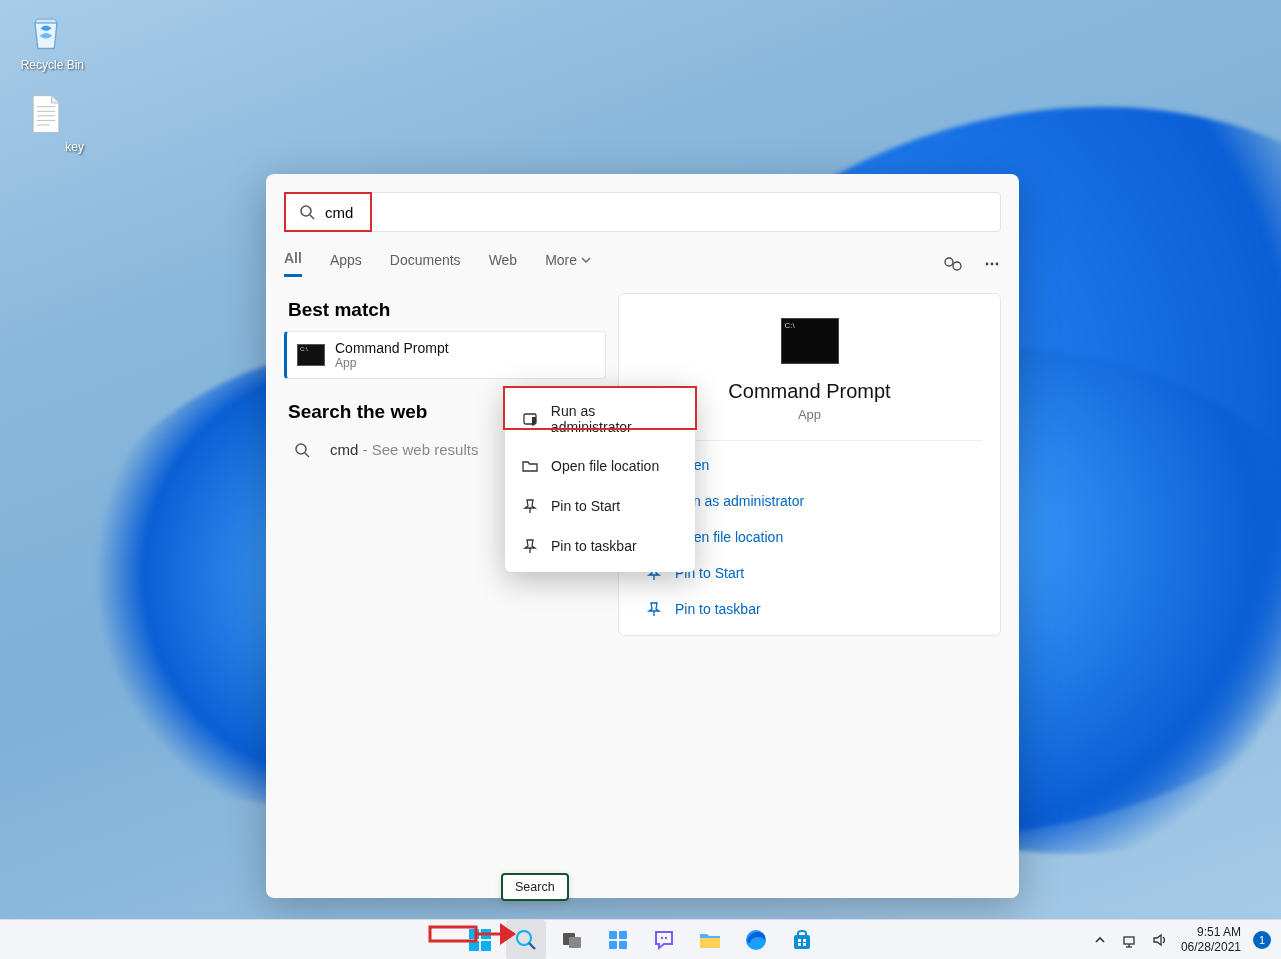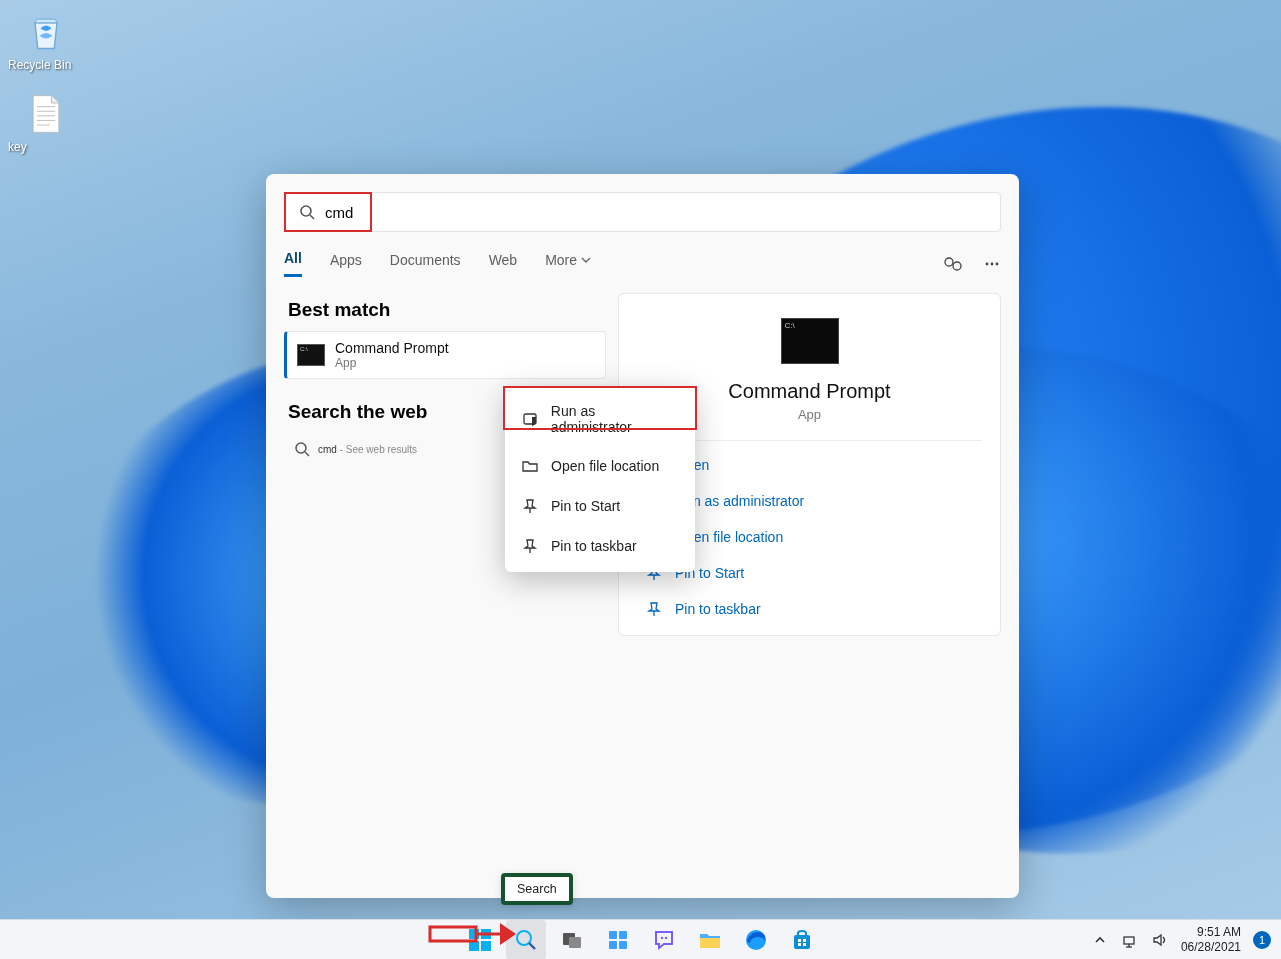--- a/index.html
+++ b/index.html
@@ -7,70 +7,70 @@
 
 
 .wallpaper { position: absolute; inset: 0; overflow: hidden; z-index: 0; }
 .blob { position: absolute; border-radius: 50%; filter: blur(2px); }
 .b1 { width: 900px; height: 700px; background: radial-gradient(circle at 30% 30%, #2f8fff 0%, #0a5fd6 60%, transparent 70%); right: -200px; top: 120px; transform: rotate(-20deg); }
 .b2 { width: 700px; height: 500px; background: radial-gradient(circle at 40% 40%, #3fa0ff 0%, #0a5fd6 55%, transparent 68%); right: -100px; top: 350px; transform: rotate(10deg); }
 .b3 { width: 600px; height: 450px; background: radial-gradient(circle at 50% 50%, #4fb0ff 0%, #0a5fd6 55%, transparent 68%); left: 50px; top: 350px; transform: rotate(-15deg); }
 
 
 .desktop-icons { position: absolute; top: 8px; left: 8px; z-index: 1; }
-.dicon { width: 76px; text-align: left; margin-bottom: 18px; cursor: pointer; }
+.dicon { width: 76px; text-align: right; margin-bottom: 18px; cursor: pointer; }
 .dicon .ic { width: 48px; height: 48px; margin: 0 auto 2px; display: flex; align-items: center; justify-content: center; }
 .dicon .lbl { color: #fff; font-size: 12px; text-shadow: 1px 1px 2px rgba(0,0,0,.6); line-height: 1.2; }
 .bin-ic svg, .edge-ic svg, .file-ic svg { width: 44px; height: 44px; }
 
 
 .panel { position: absolute; left: 266px; top: 174px; width: 753px; height: 724px; background: #f9f9f9; border-radius: 8px; box-shadow: 0 10px 40px rgba(0,0,0,.25); z-index: 5; display: flex; flex-direction: column; justify-content: flex-end; }
 .searchbar { margin: 18px 18px 10px; height: 40px; background: #fff; border: 1px solid #e3e3e3; border-radius: 4px; display: flex; align-items: center; padding: 0 14px; gap: 10px; }
 .searchbar .redbox { position: absolute; left: 18px; top: 18px; width: 88px; height: 40px; border: 2px solid #d92b2b; pointer-events: none; }
 .searchbar input { border: 0; outline: 0; font-size: 15px; flex: 1; background: transparent; }
 
 .tabs { display: flex; align-items: center; padding: 8px 18px 4px; gap: 28px; color: #5f5f5f; font-size: 14px; position: relative; }
 .tabs .tab { cursor: pointer; padding-bottom: 8px; }
-.tabs .tab.active { color: #0c4a6e; border-bottom: 3px solid #0067c0; font-weight: 600; }
+.tabs .tab.active { color: #737373; border-bottom: 3px solid #0067c0; font-weight: 600; }
 .tabs .more { display: flex; align-items: center; gap: 4px; }
 .tabs-right { margin-left: auto; display: flex; gap: 20px; align-items: center; color: #333; }
 
 .body-split { flex: 1; display: flex; }
 .left-col { width: 340px; padding: 8px 0 0 18px; }
 .right-col { flex: 1; padding: 12px 18px 0 12px; }
 
 .section-h { font-size: 19px; font-weight: 600; margin: 10px 0 10px 4px; }
 .best { display: flex; align-items: center; gap: 10px; background: #fff; border: 1px solid #e6e6e6; border-left: 3px solid #0067c0; border-radius: 4px; padding: 8px 10px; cursor: pointer; }
 .best .thumb { width: 28px; height: 22px; background: #111; border: 1px solid #555; position: relative; }
 .best .thumb::before { content: "C:\\"; color: #ccc; font-size: 6px; position: absolute; top: 1px; left: 2px; }
 .best .t1 { font-size: 14px; color: #111; }
 .best .t2 { font-size: 12px; color: #777; }
 
-.web-item { display: flex; align-items: center; gap: 8px; padding: 8px 10px; margin-top: 8px; border-radius: 4px; cursor: pointer; color: #333; font-size: 10px; }
+.web-item { display: flex; align-items: center; gap: 20px; padding: 8px 10px; margin-top: 8px; border-radius: 4px; cursor: pointer; color: #333; font-size: 15px; }
 .web-item .sub { color: #888; }
 
 .preview-card { background: #fff; border: 1px solid #e6e6e6; border-radius: 6px; padding: 24px 18px 8px; }
 .preview-card .bigthumb { width: 58px; height: 46px; background: #0a0a0a; border: 1px solid #444; margin: 0 auto 16px; position: relative; }
 .preview-card .bigthumb::before { content: "C:\\"; color: #ccc; font-size: 8px; position: absolute; top: 2px; left: 3px; }
 .preview-card .title { text-align: center; font-size: 20px; color: #111; }
 .preview-card .subtitle { text-align: center; font-size: 13px; color: #777; margin-top: 4px; }
 .preview-card hr { border: 0; border-top: 1px solid #eee; margin: 18px 0 4px; }
 
 .action-list { margin-top: 6px; }
 .action { display: flex; align-items: center; gap: 12px; padding: 9px 8px; font-size: 14px; color: #222; border-radius: 4px; cursor: pointer; }
 .action .aic { width: 18px; height: 18px; display: flex; align-items: center; justify-content: center; color: #0067c0; }
 
 
 .ctx { position: absolute; left: 505px; top: 386px; width: 190px; background: #fff; border-radius: 6px; box-shadow: 0 8px 30px rgba(0,0,0,.25); padding: 6px 0; z-index: 20; }
 .ctx .ci { display: flex; align-items: center; gap: 12px; padding: 11px 16px; font-size: 14px; color: #222; cursor: pointer; }
 .ctx .cic { width: 18px; height: 18px; display: flex; align-items: center; justify-content: center; color: #444; }
 .ctx-red { position: absolute; left: 503px; top: 386px; width: 194px; height: 44px; border: 2px solid #d92b2b; z-index: 21; pointer-events: none; }
 
 
-.search-tip { position: absolute; left: 501px; top: 873px; background: #fff; border: 4px solid #14532d; border-radius: 4px; padding: 5px 12px; font-size: 12.5px; color: #222; z-index: 30; box-shadow: 0 2px 8px rgba(0,0,0,.12); }
+.search-tip { position: absolute; left: 501px; top: 873px; background: #fff; border: 2px solid #14532d; border-radius: 4px; padding: 5px 12px; font-size: 12.5px; color: #222; z-index: 30; box-shadow: 0 2px 8px rgba(0,0,0,.12); }
 
 
 .taskbar { position: absolute; left: 0; right: 0; bottom: 0; height: 40px; background: #f3f5f8; border-top: 1px solid #d8dde3; display: flex; align-items: center; z-index: 40; }
 .taskbar .center { position: absolute; left: 50%; transform: translateX(-50%); display: flex; gap: 6px; align-items: center; }
 .tb-item { width: 40px; height: 40px; display: flex; align-items: center; justify-content: center; border-radius: 4px; cursor: pointer; }
 .tb-item.active { background: rgba(0,0,0,.08); }
 .taskbar .tray { position: absolute; right: 10px; display: flex; align-items: center; gap: 12px; font-size: 12px; color: #222; }
 .tray .clock { text-align: right; line-height: 1.2; font-size: 12px; }
 .tray .tic { width: 18px; height: 18px; display: flex; align-items: center; justify-content: center; }
 .tray .notif-badge { width: 18px; height: 18px; border-radius: 50%; background: #0067c0; color: #fff; font-size: 11px; display: flex; align-items: center; justify-content: center; }

